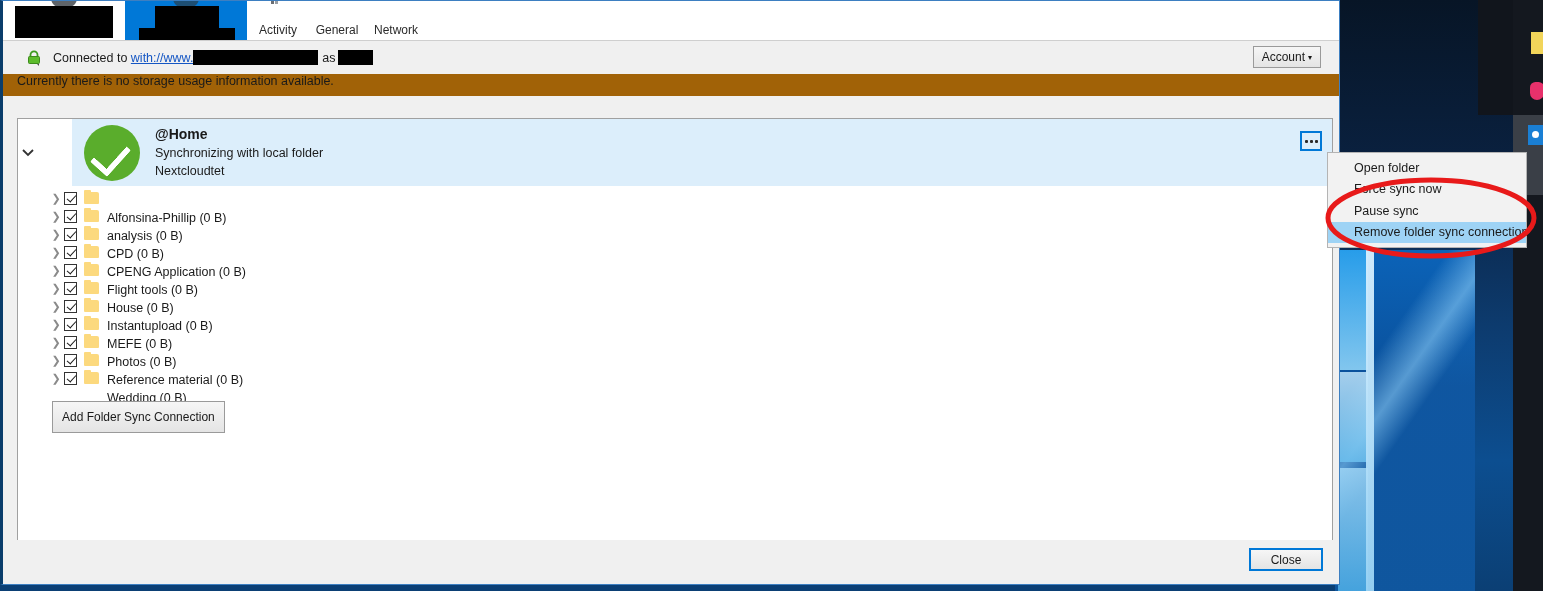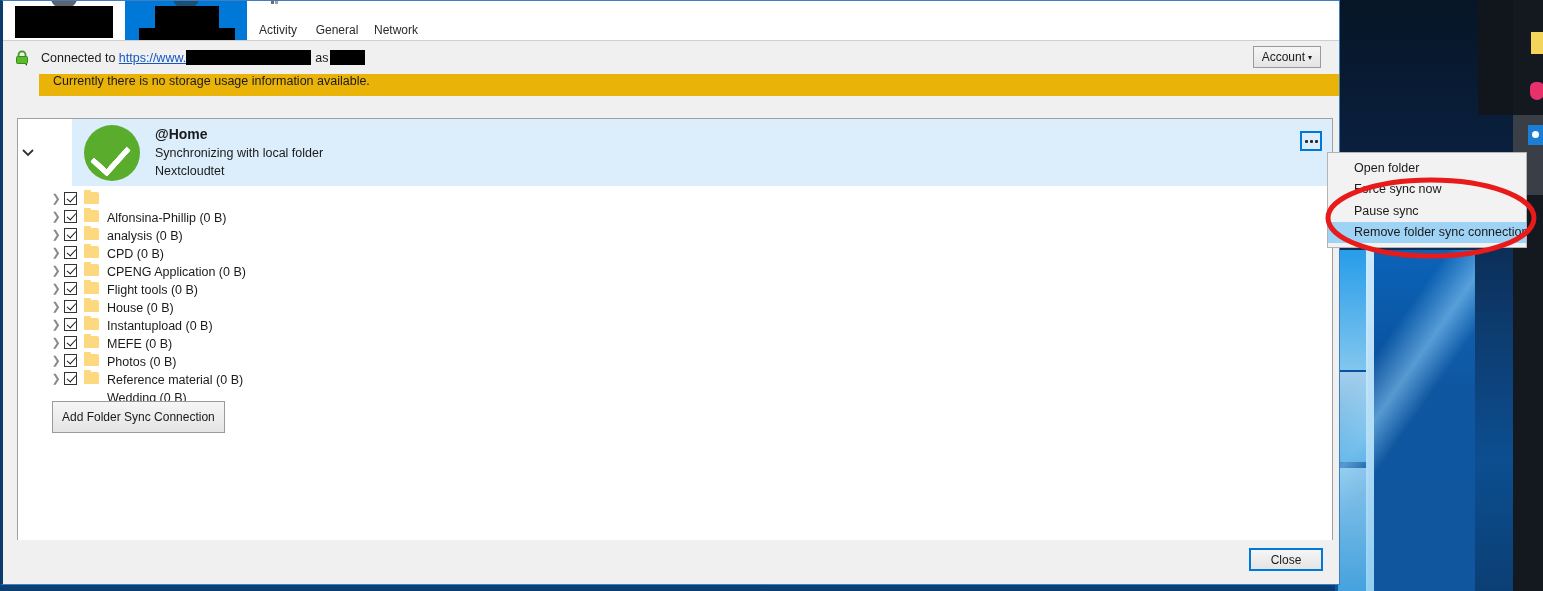--- a/index.html
+++ b/index.html
@@ -131,21 +131,21 @@
     width: 26px; height: 14px; background: #5f6469; border-radius: 0 0 10px 10px;
   }
   .tb-item.selected .tb-icon-blob { background: #1d4e73; }
 
   
   .conn-bar {
     position: relative;
     height: 33px;
     background: #f0f0f0;
     display: flex; align-items: center;
-    padding: 0 12px;
+    padding: 0 24px;
   }
   .lock-wrap { width: 22px; display: flex; align-items: center; }
   .conn-text {
     font-size: 12.5px; color: #1a1a1a; margin-left: 4px;
     display: flex; align-items: center; gap: 0px;
     white-space: nowrap;
   }
   .conn-link { color: #1456c4; text-decoration: underline; }
   .redact-url { display: inline-block; width: 125px; height: 15px; background:#000; vertical-align: -3px; }
   .redact-user { display: inline-block; width: 35px; height: 15px; background:#000; vertical-align: -3px; }
@@ -158,22 +158,21 @@
     font-size: 12px; color: #1a1a1a;
     display: flex; align-items: center; justify-content: center;
     padding: 0 8px; cursor: pointer;
   }
   .account-btn .caret { margin-left: 3px; font-size: 8px; }
 
   
   .storage-note {
     padding: 0 6px 8px 14px;
     font-size: 12.5px; color: #1a1a1a;
-    background: #eab308;
-    margin-left: 36px;
+    background: #a16207;
   }
 
   
   .folder-panel {
     position: absolute;
     left: 14px; top: 117px;
     width: 1316px; height: 424px;
     background: #ffffff;
     border: 1px solid #a0a0a0;
     overflow: hidden;
@@ -383,21 +382,21 @@
     <div class="lock-wrap">
       <svg width="14" height="16" viewBox="0 0 14 16">
         <path d="M3.5 7 V4.8 a3.5 3.5 0 0 1 7 0 V7" fill="none" stroke="#3d9b1f" stroke-width="1.8"></path>
         <rect x="1.5" y="6.5" width="11" height="7" rx="1" fill="#5cbb2b" stroke="#3d8a1c"></rect>
         <path d="M10 14 l2 2 l0 -2 z" fill="#4a4a4a"></path>
       </svg>
     </div>
     <div class="conn-text">
       <span>Connected to</span>
       <span>&nbsp;</span>
-      <a class="conn-link" href="#">https://www.</a>
+      <a class="conn-link" href="#">with://www.</a>
       <span class="redact-url"></span>
       <span class="as-word">as</span>
       <span class="redact-user"></span>
     </div>
     <div class="account-btn">
       <span>Account</span>
       <span class="caret">▾</span>
     </div>
   </div>
 

